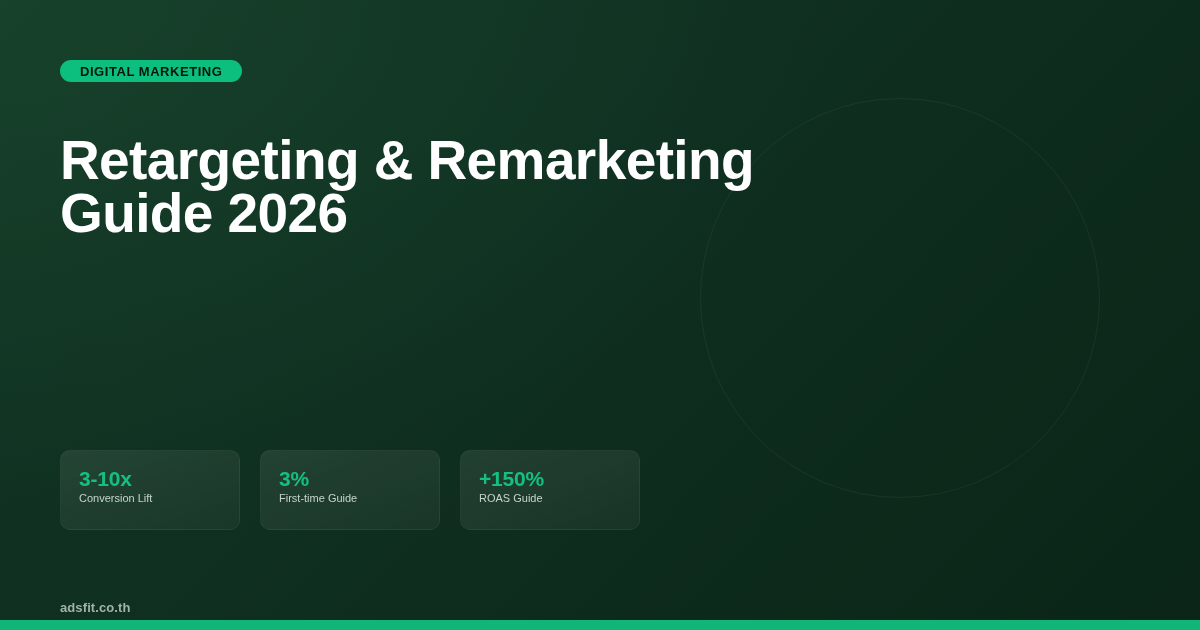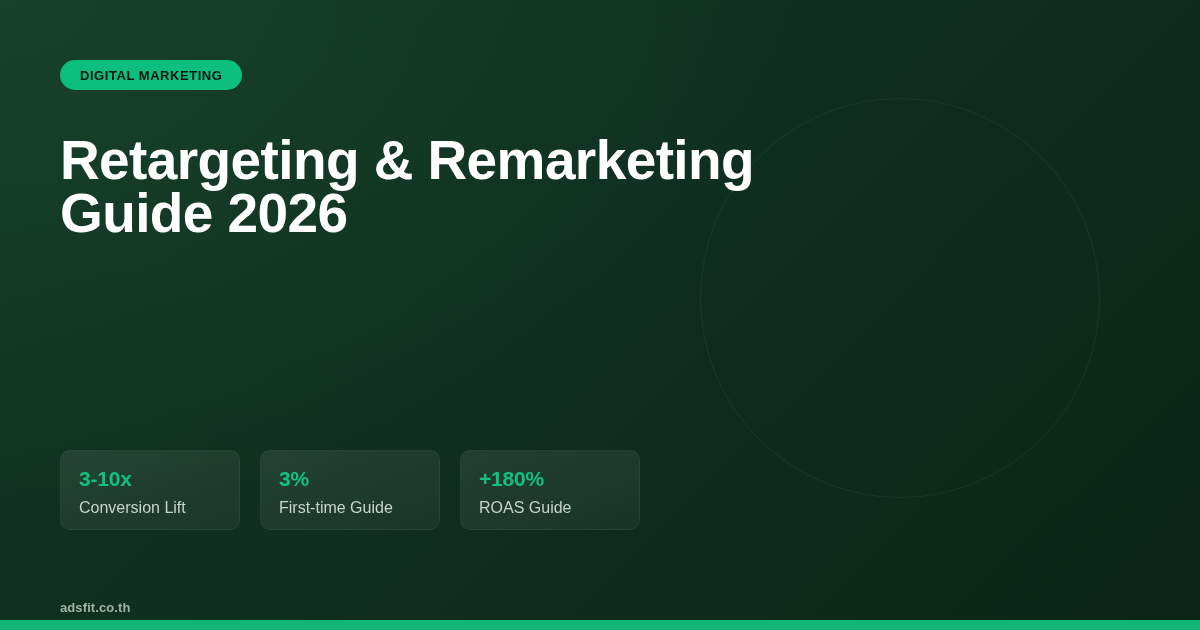--- a/index.html
+++ b/index.html
@@ -35,21 +35,21 @@
     border: 1.4px solid rgba(255, 255, 255, 0.055);
     box-sizing: border-box;
     pointer-events: none;
   }
 
   
   .badge {
     position: absolute;
     left: 60px;
     top: 60px;
-    height: 30px;
+    height: 22px;
     padding: 0 20px;
     display: flex;
     align-items: center;
     justify-content: center;
     background: #0dbf7e;
     border-radius: 18px;
     color: #06150d;
     font-size: 13px;
     font-weight: bold;
     letter-spacing: 0.55px;
@@ -90,23 +90,22 @@
   .stat-value {
     display: block;
     color: #14c081;
     font-size: 21px;
     font-weight: bold;
     line-height: 24px;
     letter-spacing: -0.2px;
   }
   .stat-label {
     display: block;
-    margin-top: 9px;
     color: #c6d4cb;
-    font-size: 16px;
+    font-size: 11px;
     line-height: 15px;
     font-weight: normal;
   }
 
   
   .footer-site {
     position: absolute;
     left: 60px;
     top: 586px;
     color: #9fb3a6;
@@ -145,21 +144,21 @@
       <span class="stat-value">3-10x</span>
       <span class="stat-label">Conversion Lift</span>
     </div>
 
     <div class="stat-card">
       <span class="stat-value">3%</span>
       <span class="stat-label">First-time Guide</span>
     </div>
 
     <div class="stat-card">
-      <span class="stat-value">+180%</span>
+      <span class="stat-value">+150%</span>
       <span class="stat-label">ROAS Guide</span>
     </div>
 
   </div>
 
   <div class="footer-site">adsfit.co.th</div>
 
   <div class="accent-bar"></div>
 
 </div>

